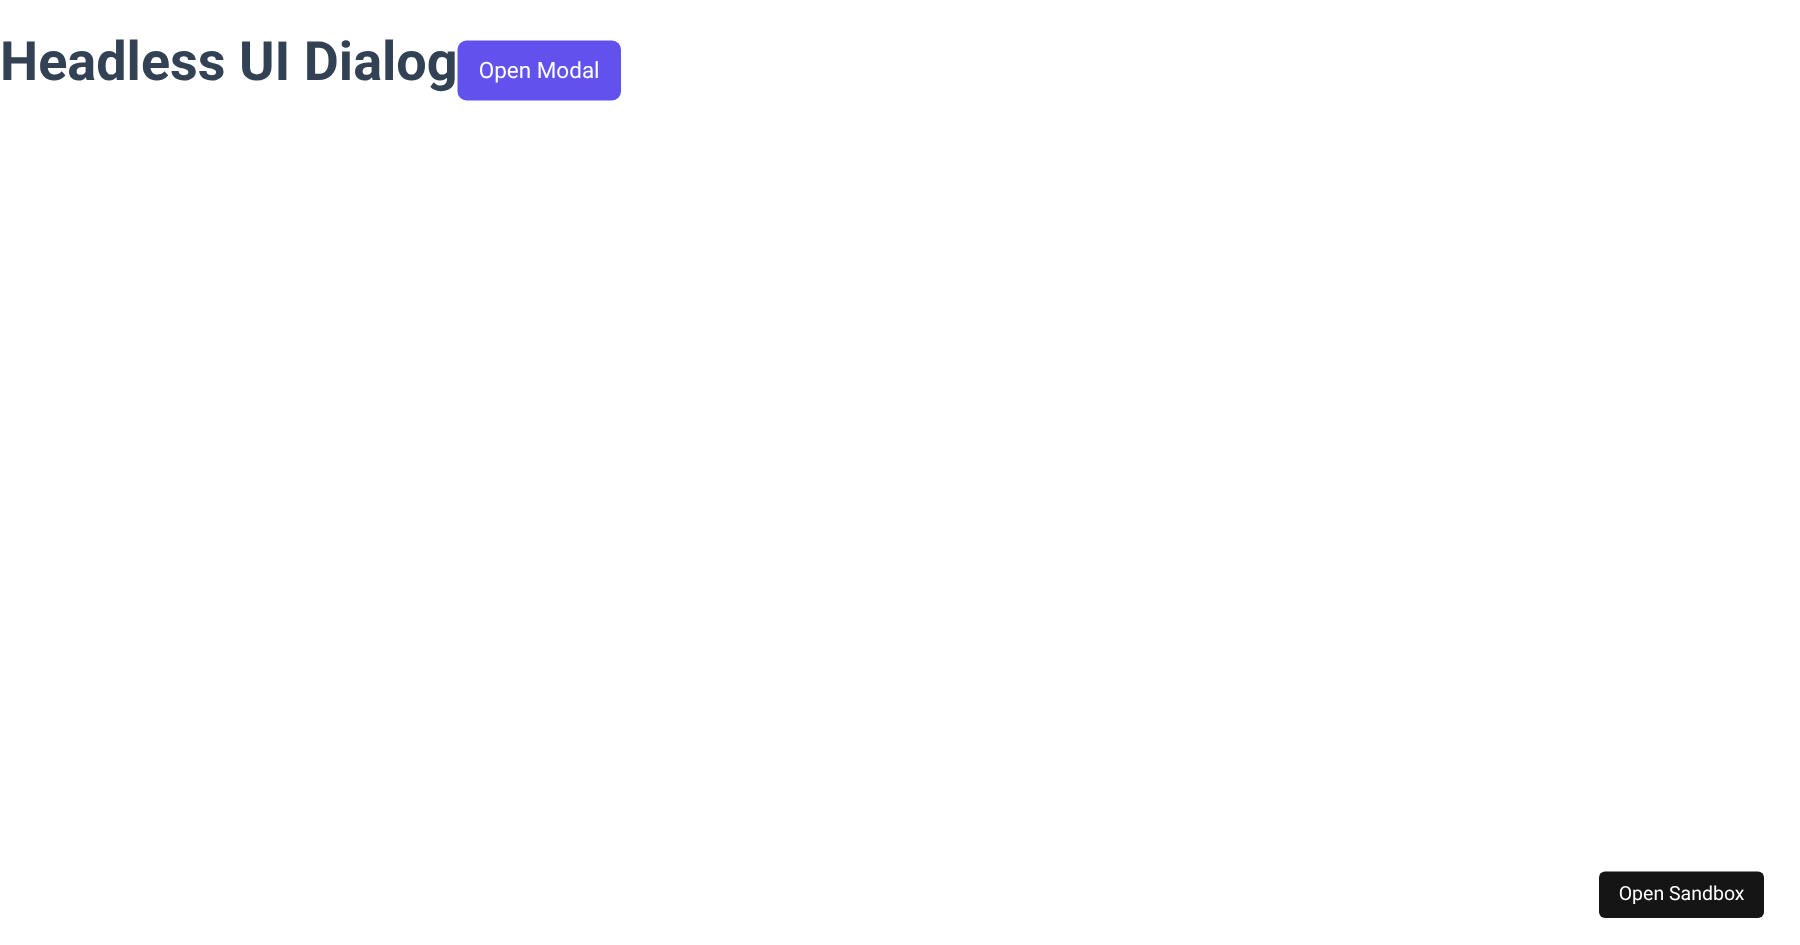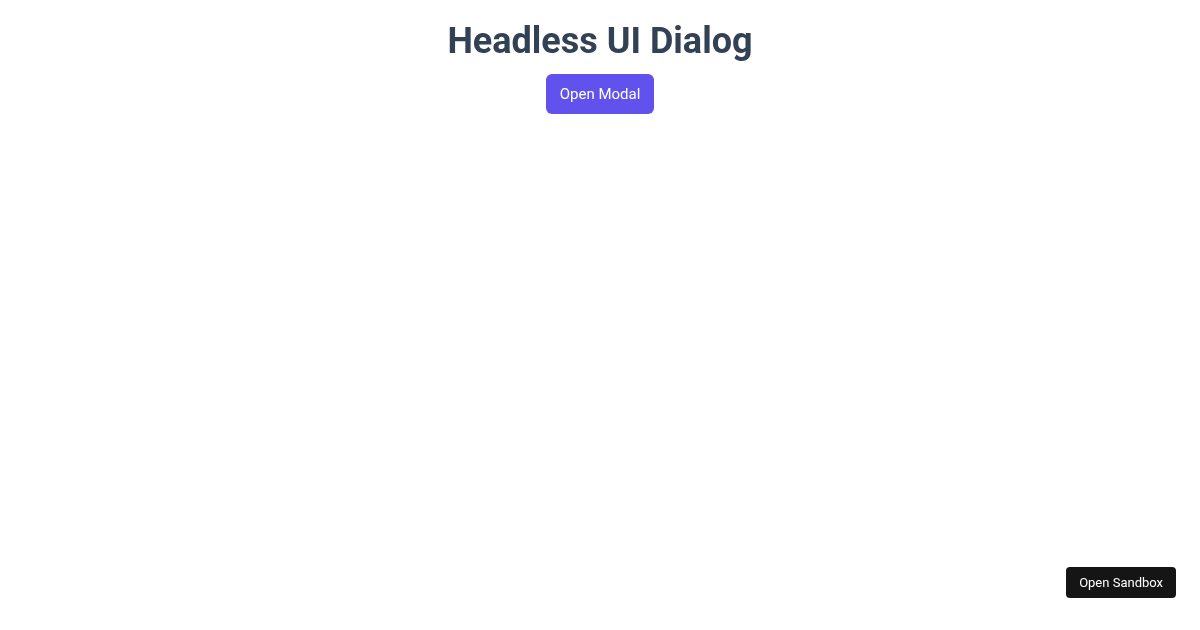--- a/index.html
+++ b/index.html
@@ -9,21 +9,21 @@
     }
     body {
       width: 1200px;
       height: 630px;
       font-family: -apple-system, BlinkMacSystemFont, "Segoe UI", Roboto, "Helvetica Neue", Arial, sans-serif;
       background: #ffffff;
       position: relative;
     }
     .container {
       display: flex;
-      flex-direction: column;
+      flex-direction: row;
       align-items: center;
       padding-top: 20px;
     }
     .page-title {
       font-size: 36px;
       font-weight: 700;
       color: #334155;
       margin-bottom: 12px;
     }
     .open-modal-btn {
@@ -32,21 +32,21 @@
       border: none;
       border-radius: 6px;
       padding: 11px 14px;
       font-size: 15px;
       font-weight: 400;
       cursor: pointer;
       font-family: inherit;
     }
     .sandbox-btn {
       position: absolute;
-      bottom: 32px;
+      bottom: 18px;
       right: 24px;
       background-color: #151515;
       color: #ffffff;
       border: none;
       border-radius: 4px;
       padding: 8px 13px;
       font-size: 13px;
       font-weight: 400;
       cursor: pointer;
       font-family: inherit;

